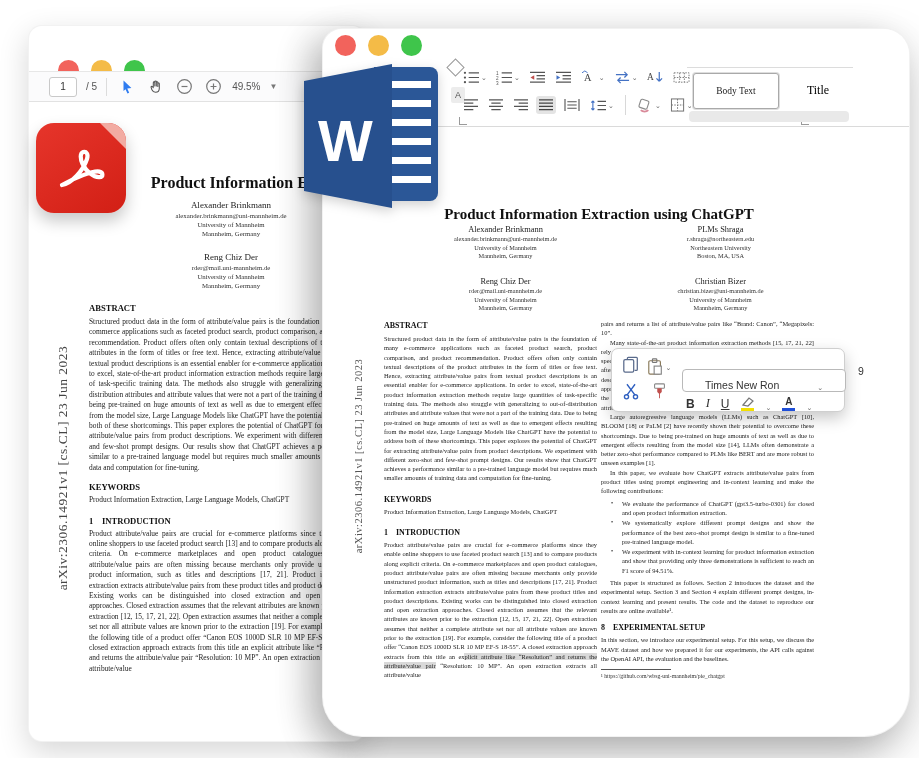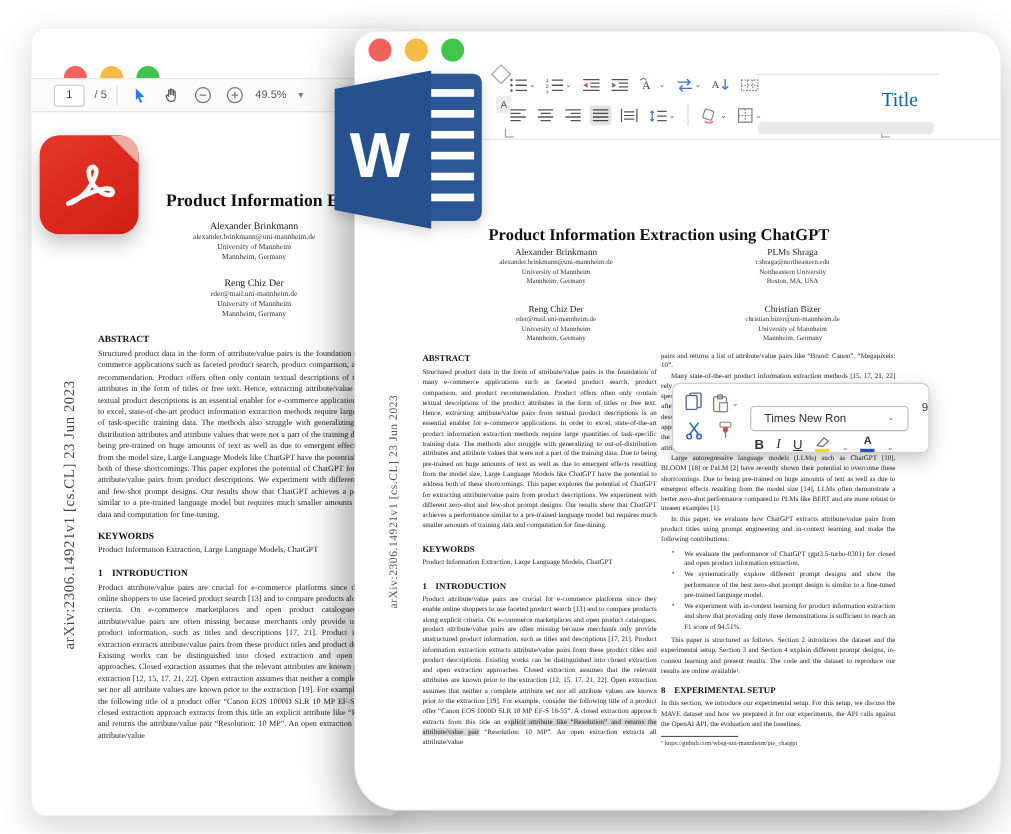--- a/index.html
+++ b/index.html
@@ -59,21 +59,21 @@
   .ibtn{display:flex;align-items:center;gap:1px;padding:2px;border-radius:3px;}
   .ibtn.active{background:#e4e4e4;}
   .ichev{font-size:7px;color:#666;line-height:1;}
   .rib-vsep{width:1px;height:20px;background:#d8d8d8;margin:0 4px;}
   .gallery-line{position:absolute;left:364px;top:38px;width:166px;height:1px;background:#dcdcdc;}
   .style-box{position:absolute;left:370px;top:44px;width:84px;height:34px;border:1px solid #a9a9a9;
              border-radius:3px;box-shadow:0 0 0 2px #fff inset,0 0 0 1px #dedede;
              display:flex;align-items:center;justify-content:center;background:#fff;
              font-family:"Liberation Serif",serif;font-size:9.5px;color:#222;}
   .style-title{position:absolute;left:462px;top:44px;width:66px;height:34px;display:flex;align-items:center;
-             justify-content:center;font-family:"Liberation Serif",serif;font-size:18px;color:#0369a1;}
+             justify-content:center;font-family:"Liberation Serif",serif;font-size:12px;color:#000000;}
   .gallery-bar{position:absolute;left:366px;top:82px;width:160px;height:11px;background:#e9e9e9;border-radius:4px;}
   .launcher{position:absolute;width:7px;height:7px;border-left:1px solid #9a9a9a;border-bottom:1px solid #9a9a9a;}
   .shape-diamond{position:absolute;left:126px;top:32px;width:11px;height:11px;background:#fff;
              border:1px solid #9a9a9a;transform:rotate(45deg);}
   .a-box{position:absolute;left:128px;top:58px;width:14px;height:16px;background:#ececec;color:#555;
              font-size:9px;display:flex;align-items:center;justify-content:center;border-radius:2px;}
   .word-logo{position:absolute;left:-19px;top:30px;width:142px;height:150px;z-index:9;
              filter:drop-shadow(0 4px 6px rgba(0,0,0,.18));}
   
   .word-page .ptitle{font-size:15px;}
@@ -82,22 +82,22 @@
   .col{position:absolute;}
   .footrule{width:70px;height:1px;background:#555;margin:6px 0 3px 0;}
   .footnote{font-size:5.8px;color:#333;}
   
   .mini{position:absolute;left:288px;top:319px;width:234px;height:64px;background:#fff;
         border:1px solid #cfcfcf;border-radius:7px;box-shadow:0 6px 16px rgba(0,0,0,.22);
         z-index:12;display:flex;align-items:center;padding:4px 6px;box-sizing:border-box;gap:8px;}
   .mini-grid{display:grid;grid-template-columns:26px 30px;grid-template-rows:26px 26px;align-items:center;justify-items:center;}
   .mini-right{display:flex;flex-direction:column;gap:4px;}
   .fontbox{display:flex;align-items:center;gap:6px;}
-  .fname{width:118px;height:21px;border:1px solid #b9b9b9;border-radius:4px;display:flex;align-items:center;
-         justify-content:space-between;padding:0 12px;font-size:10.5px;color:#333;background:#fff;margin-top:20px;}
+  .fname{width:118px;height:21px;border:1px solid #b9b9b9;border-radius:4px;display:flex;align-items:flex-end;
+         justify-content:space-between;padding:0 22px;font-size:10.5px;color:#333;background:#fff;margin-top:20px;}
   .fsize{font-size:10.5px;color:#333;padding:0 6px;}
   .fmtrow{display:flex;align-items:flex-end;gap:11px;padding-left:4px;}
   .fmt-b{font-weight:bold;font-size:12px;color:#333;}
   .fmt-i{font-family:"Liberation Serif",serif;font-style:italic;font-size:12.5px;color:#333;}
   .fmt-u{font-size:12px;color:#333;text-decoration:underline;}
   .colorstack{display:flex;flex-direction:column;align-items:center;line-height:1;}
   .colorstack .bar{width:13px;height:3px;margin-top:1px;}
 </style>
 </head>
 <body>
@@ -306,20 +306,21 @@
               </svg>
             <span class="ichev">⌄</span>
             </span>
         </div>
       </div>
 
       <div class="launcher" style="left:136px;top:88px;"></div>
       <div class="launcher" style="left:478px;top:88px;"></div>
 
       <div class="gallery-line"></div>
+      <div class="style-box">Body Text</div>
       <div class="style-title">Title</div>
       <div class="gallery-bar"></div>
     </div>
 
     <svg class="word-logo" viewBox="0 0 142 150">
       <path d="M70 8 h56 a8 8 0 0 1 8 8 v118 a8 8 0 0 1 -8 8 h-56 z" fill="#2b5797"></path>
       <g fill="#ffffff">
         <rect x="80" y="22" width="47" height="7"></rect>
           <rect x="80" y="41" width="47" height="7"></rect>
         <rect x="80" y="60" width="47" height="7"></rect>

